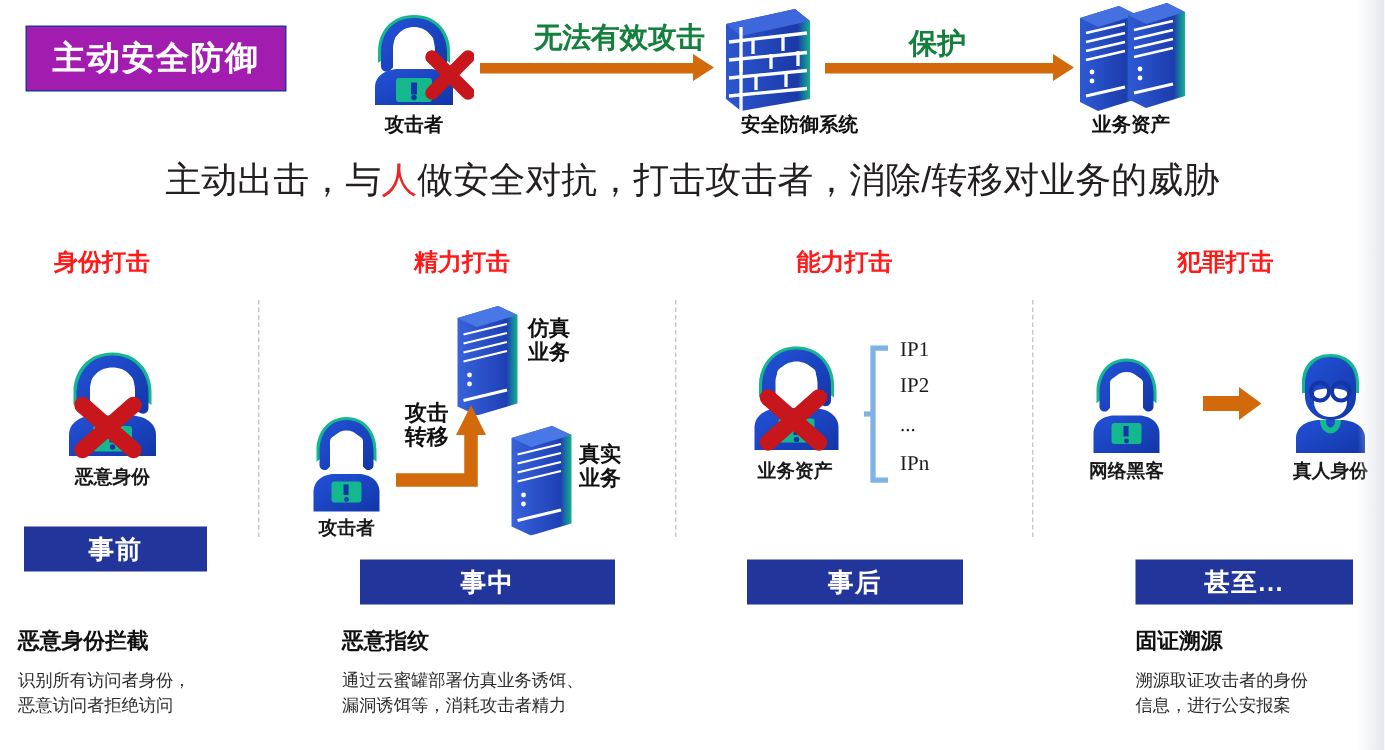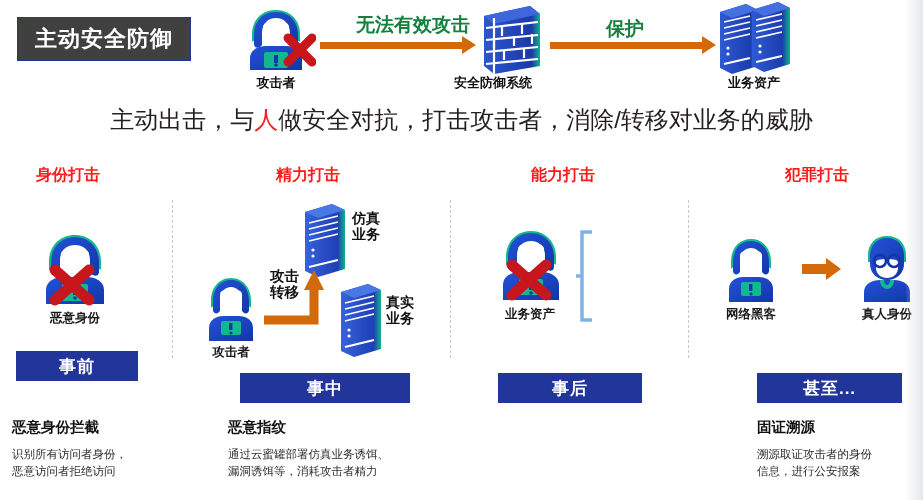--- a/index.html
+++ b/index.html
@@ -13,21 +13,21 @@
     position: relative;
     overflow: hidden;
   }
   .stage { position: absolute; inset: 0; }
   .abs { position: absolute; }
 
   
   #title-badge {
     left: 18px; top: 18px;
     width: 172px; height: 42px;
-    background: #404040;
+    background: #a21caf;
     display: flex; align-items: center; justify-content: center;
     box-shadow: 0 0 0 1px #22359B;
   }
   #title-badge .t {
     color: #ffffff; font-size: 22px; font-weight: bold; letter-spacing: 1px;
   }
 
   
   .flow-label {
     font-size: 19px; font-weight: bold; color: #15803d; white-space: nowrap;
@@ -163,21 +163,21 @@
         <line x1="44" y1="20" x2="44" y2="30"></line>
         <line x1="16" y1="34" x2="16" y2="44"></line>
         <line x1="36" y1="32" x2="36" y2="42"></line>
         <line x1="54" y1="30" x2="54" y2="40"></line>
         <line x1="26" y1="46" x2="26" y2="56"></line>
         <line x1="46" y1="44" x2="46" y2="54"></line>
         <line x1="16" y1="14" x2="16" y2="70"></line>
       </g>
     </svg>
   </div>
-  <div class="abs node-caption" style="left:448px; top:74px; width:90px;">安全防御系统</div>
+  <div class="abs node-caption" style="left:488px; top:74px; width:90px;">安全防御系统</div>
 
   <div class="abs flow-label" style="left:606px; top:16px;">保护</div>
 
   <div class="abs arrow-row" style="left:550px; top:36px;">
     <div class="arrow-line" style="width:152px;"></div>
       <div class="arrow-head"></div>
   </div>
 
   <div class="abs" style="left:716px; top:2px; width:76px; height:72px;">
     <svg viewBox="0 0 76 72" width="76" height="72">
@@ -357,20 +357,26 @@
   </div>
   <div class="abs icon-caption" style="left:480px; top:306px; width:100px;">业务资产</div>
 
   <div class="abs" style="left:576px; top:230px; width:18px; height:92px;">
     <svg viewBox="0 0 18 92" width="18" height="92">
       <path d="M16 2 L6 2 L6 90 L16 90" stroke="#7FB2E5" stroke-width="3.5" fill="none"></path>
       <line x1="6" y1="46" x2="0" y2="46" stroke="#7FB2E5" stroke-width="3.5"></line>
     </svg>
   </div>
 
+  <div class="abs" style="left:600px; top:226px; width:60px;">
+    <div class="ip-item" style="height:24px;">IP1</div>
+    <div class="ip-item" style="height:26px;">IP2</div>
+    <div class="ip-item" style="height:26px;">...</div>
+    <div class="ip-item">IPn</div>
+  </div>
 
   <div class="abs" style="left:718px; top:236px; width:66px; height:68px;">
     <svg viewBox="0 0 66 68" width="66" height="68">
       <defs>
         <linearGradient id="c4a" x1="0" y1="0" x2="1" y2="1">
           <stop offset="0%" stop-color="#2352D8"></stop>
             <stop offset="100%" stop-color="#1236A8"></stop>
         </linearGradient>
       </defs>
       <path d="M33 3 C20 3 13 14 13 25 L13 33 C13 33 16 30 18 30 L18 24 C18 16 24 10 33 10 C42 10 48 16 48 24 L48 30 C50 30 53 33 53 33 L53 25 C53 14 46 3 33 3 Z" fill="#13B88F"></path>

